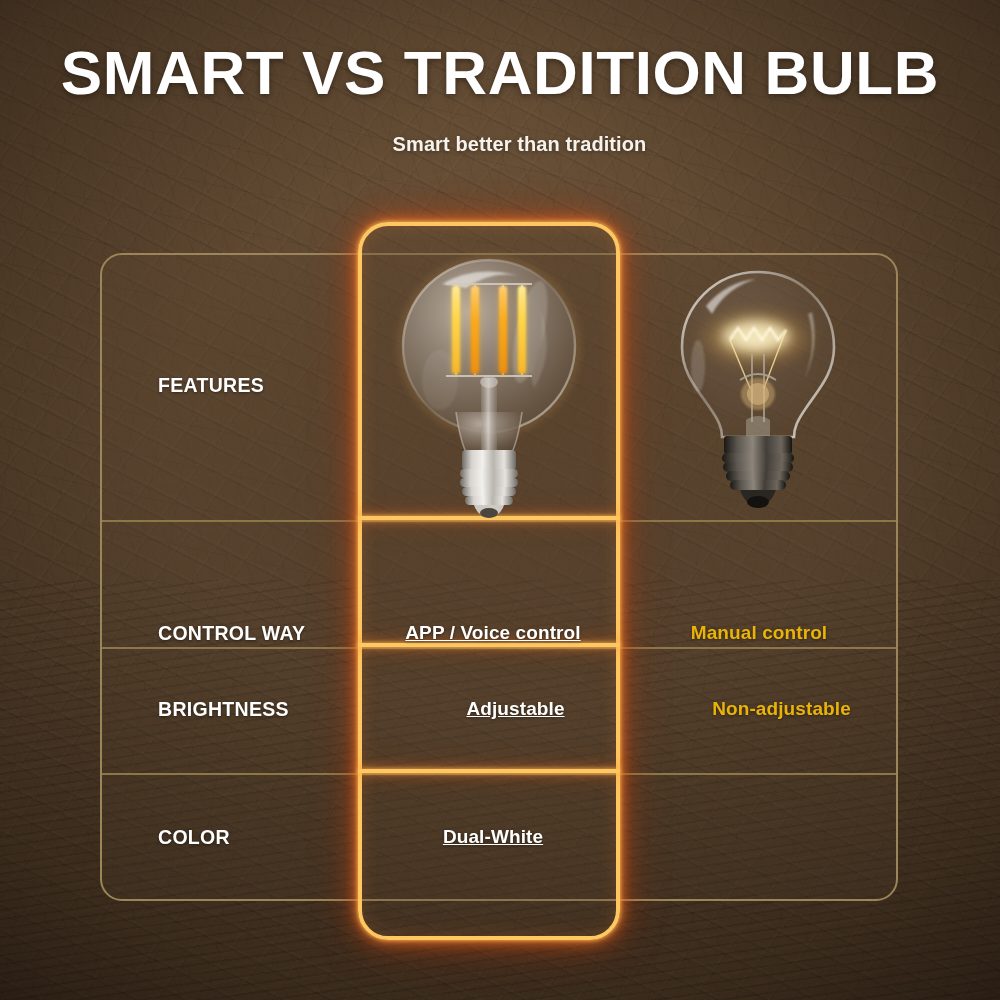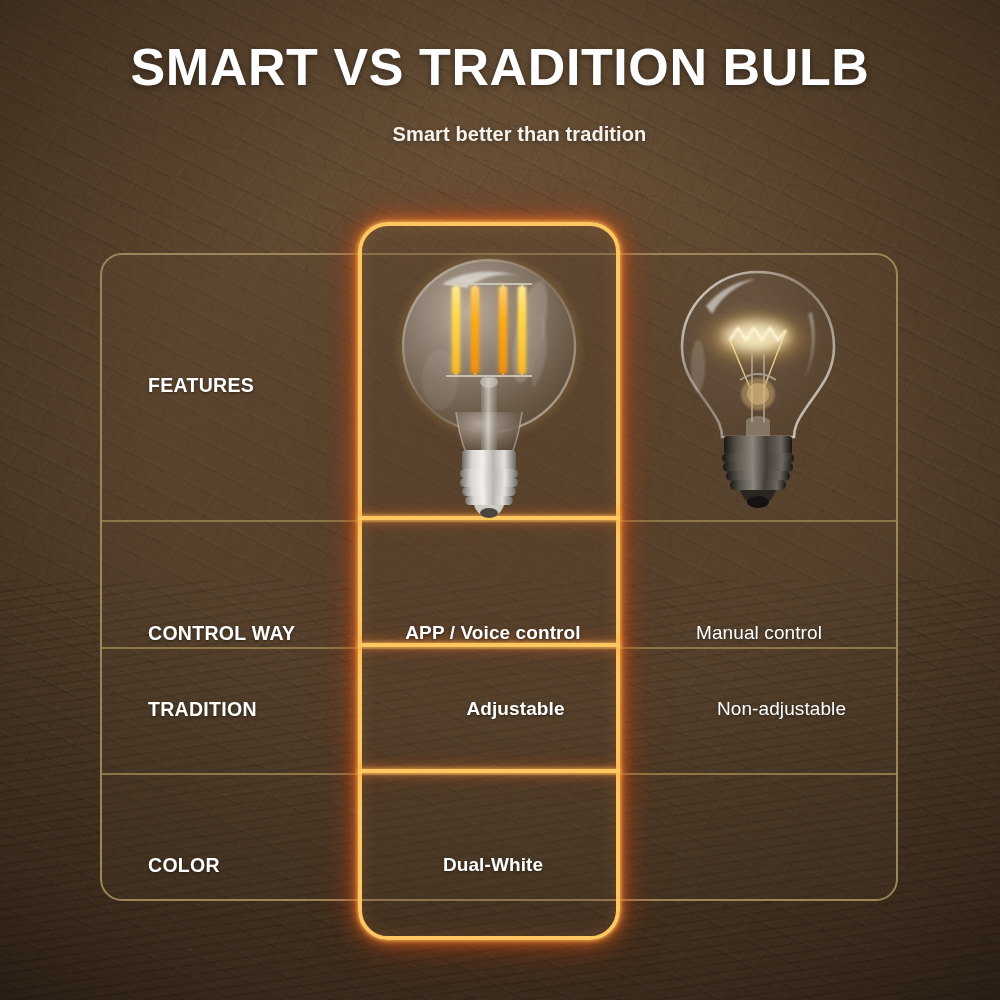--- a/index.html
+++ b/index.html
@@ -51,21 +51,21 @@
   }
   .bg-vignette {
     position:absolute; inset:0;
     background:radial-gradient(ellipse 88% 72% at 50% 44%, rgba(0,0,0,0) 38%, rgba(20,12,6,.34) 78%, rgba(14,8,4,.62) 100%);
   }
 
   
   .header { position:absolute; left:0; right:0; top:40px; text-align:center; z-index:6; }
   .title {
     color:#ffffff;
-    font-size:52px;
+    font-size:62px;
     font-weight:bold;
     letter-spacing:.6px;
     line-height:1.05;
     text-shadow:0 2px 6px rgba(0,0,0,.40);
   }
   .subtitle {
     margin-top:28px;
     color:#f6f2ec;
     font-size:20px;
     font-weight:bold;
@@ -142,32 +142,32 @@
     color:#ffffff;
   }
   .cell.label   { justify-content:flex-start; padding-left:48px; }
   .cell.value   { justify-content:center; }
 
   .cell .txt { font-size:19px; line-height:1.25; }
   .cell.label .txt { font-weight:bold; letter-spacing:.3px; font-size:19.5px;
                      text-shadow:0 1px 3px rgba(0,0,0,.45); }
   .cell.mid   .txt { font-weight:bold; letter-spacing:.1px;
                      text-shadow:0 1px 3px rgba(0,0,0,.45); }
-  .cell.right .txt { font-weight:normal; letter-spacing:.1px; color:#ffffff;
+  .cell.right .txt { font-weight:bold; letter-spacing:.1px; color:#eab308;
                      text-shadow:0 1px 3px rgba(0,0,0,.40); }
 
   
-  .col-left  { left:100px;  width:272px; }
-  .col-mid   { left:358px;  width:270px; }
+  .col-left  { left:110px;  width:272px; }
+  .col-mid   { left:358px;  width:270px;text-decoration:underline; }
   .col-right { left:620px;  width:278px; }
 
   .row-1 { top:253px;  height:265px; }
   .row-2 { top:520px;  height:125px;align-items:flex-end; }
   .row-3 { top:647px;  height:124px;padding-left:45px; }
-  .row-4 { top:773px;  height:128px;margin-top:28px; }
+  .row-4 { top:773px;  height:128px; }
 
   
   .bulb-wrap { position:absolute; z-index:8; }
   .smart-bulb { left:380px; top:240px; width:218px; height:278px; }
   .trad-bulb  { left:668px; top:262px; width:180px; height:248px; }
 </style>
 </head>
 <body>
 
 <div id="stage">
@@ -392,21 +392,21 @@
     <span class="txt">CONTROL WAY</span>
   </div>
   <div class="cell value mid col-mid row-2">
     <span class="txt">APP / Voice control</span>
   </div>
   <div class="cell value right col-right row-2">
     <span class="txt">Manual control</span>
   </div>
 
   <div class="cell label col-left row-3">
-    <span class="txt">TRADITION</span>
+    <span class="txt">BRIGHTNESS</span>
   </div>
   <div class="cell value mid col-mid row-3">
     <span class="txt">Adjustable</span>
   </div>
   <div class="cell value right col-right row-3">
     <span class="txt">Non-adjustable</span>
   </div>
 
   <div class="cell label col-left row-4">
     <span class="txt">COLOR</span>

